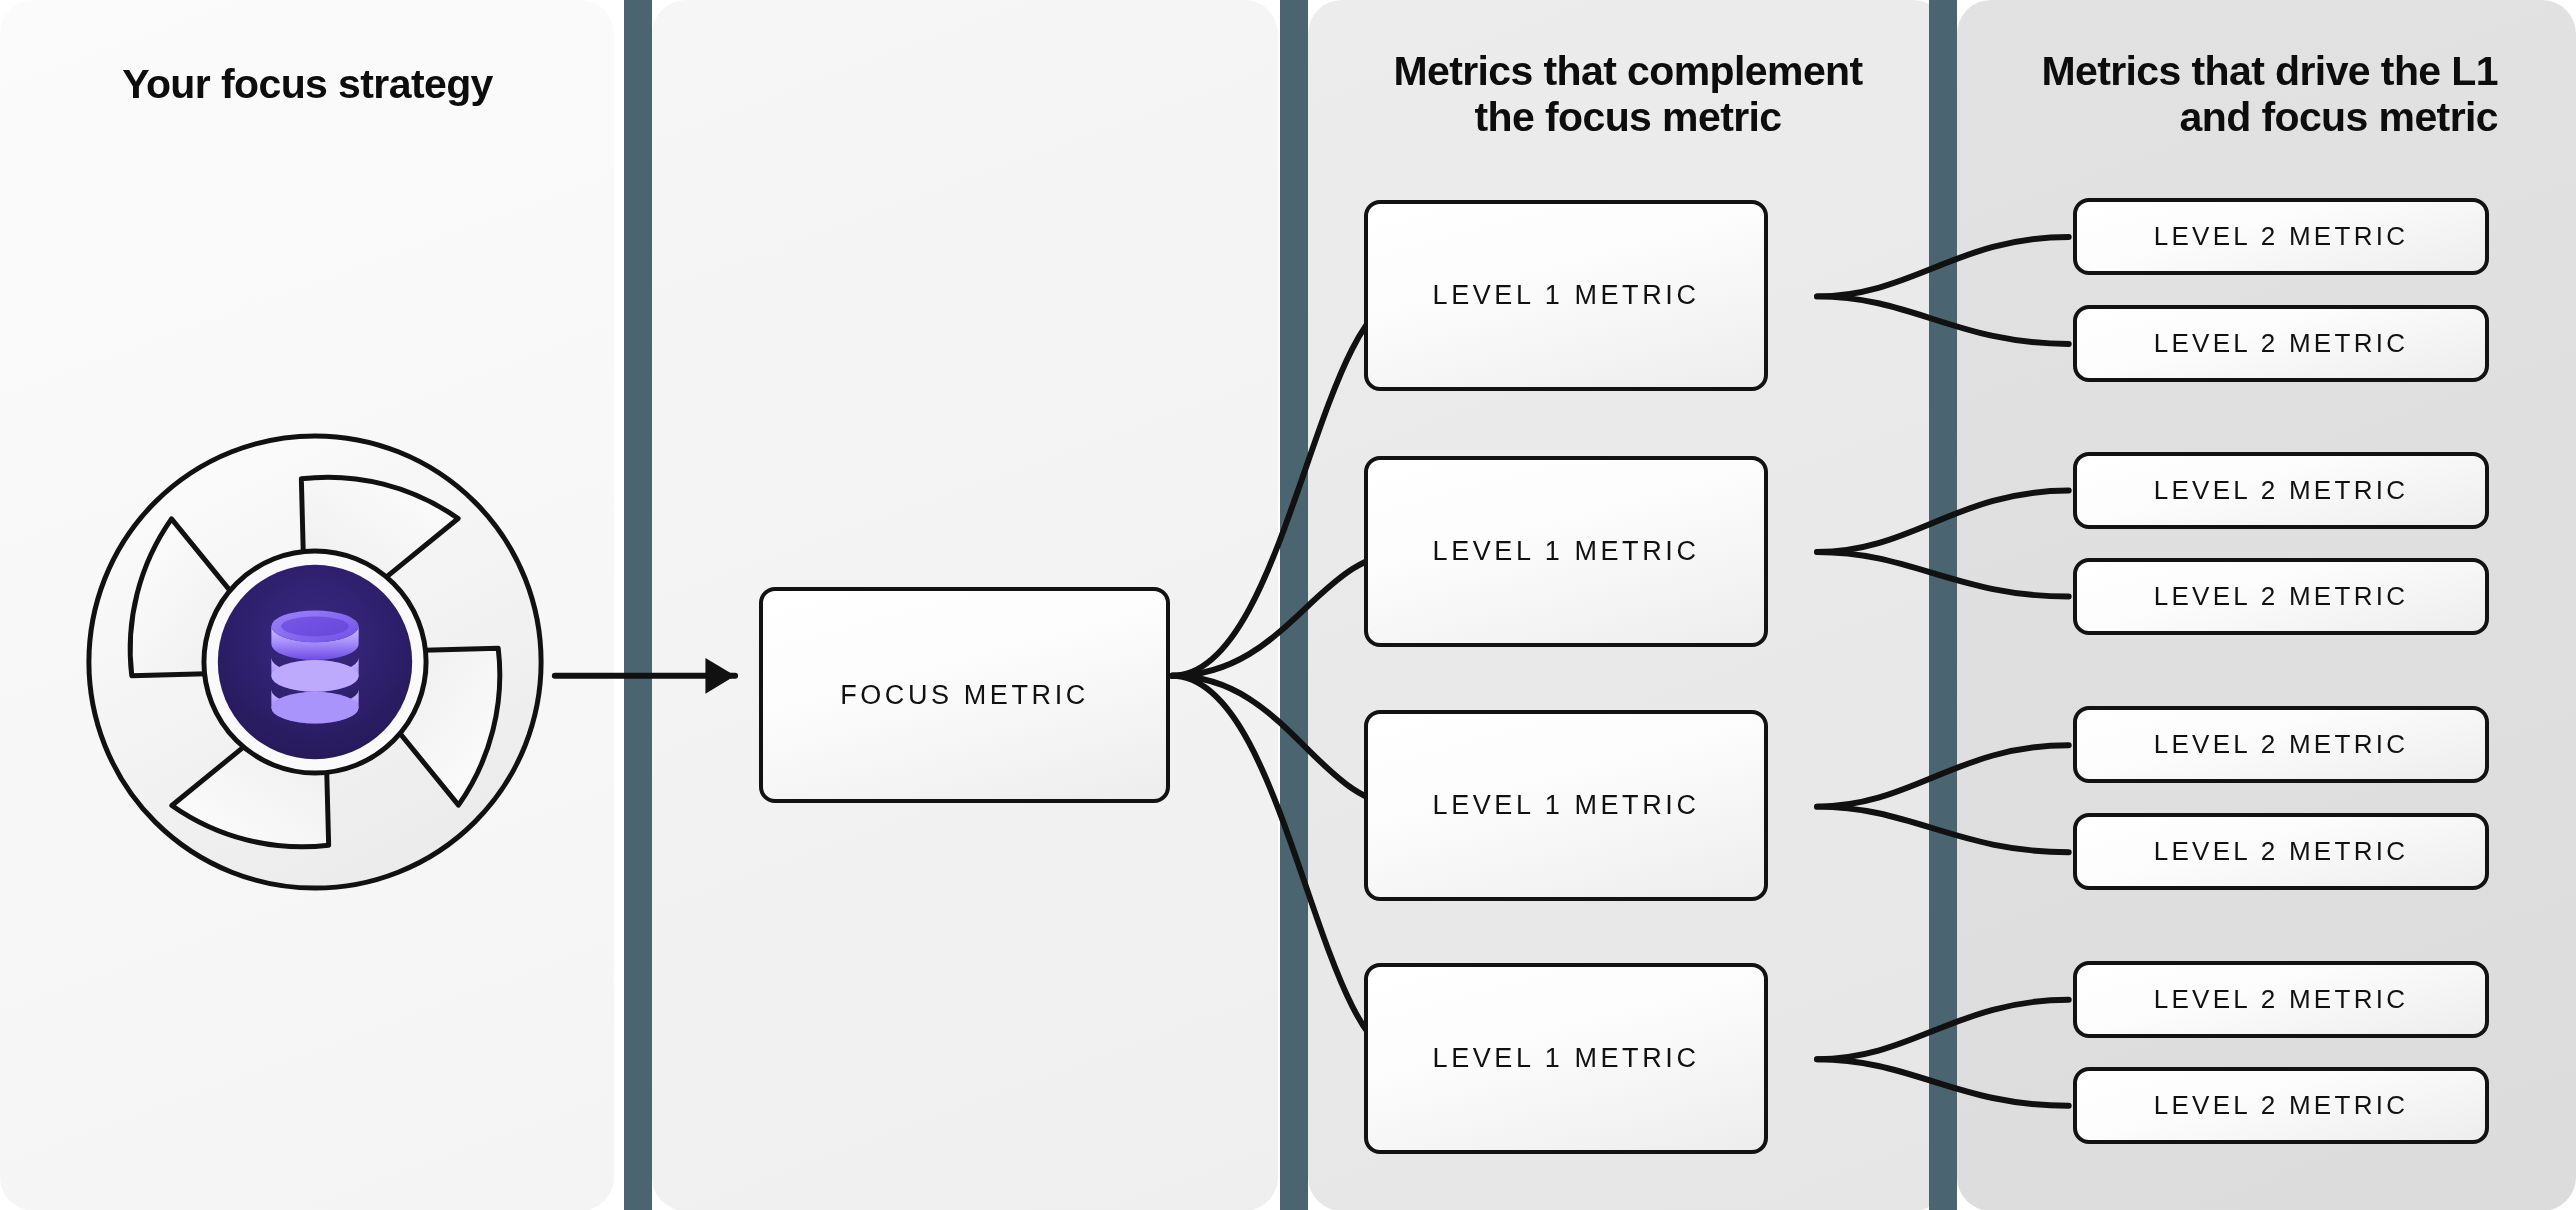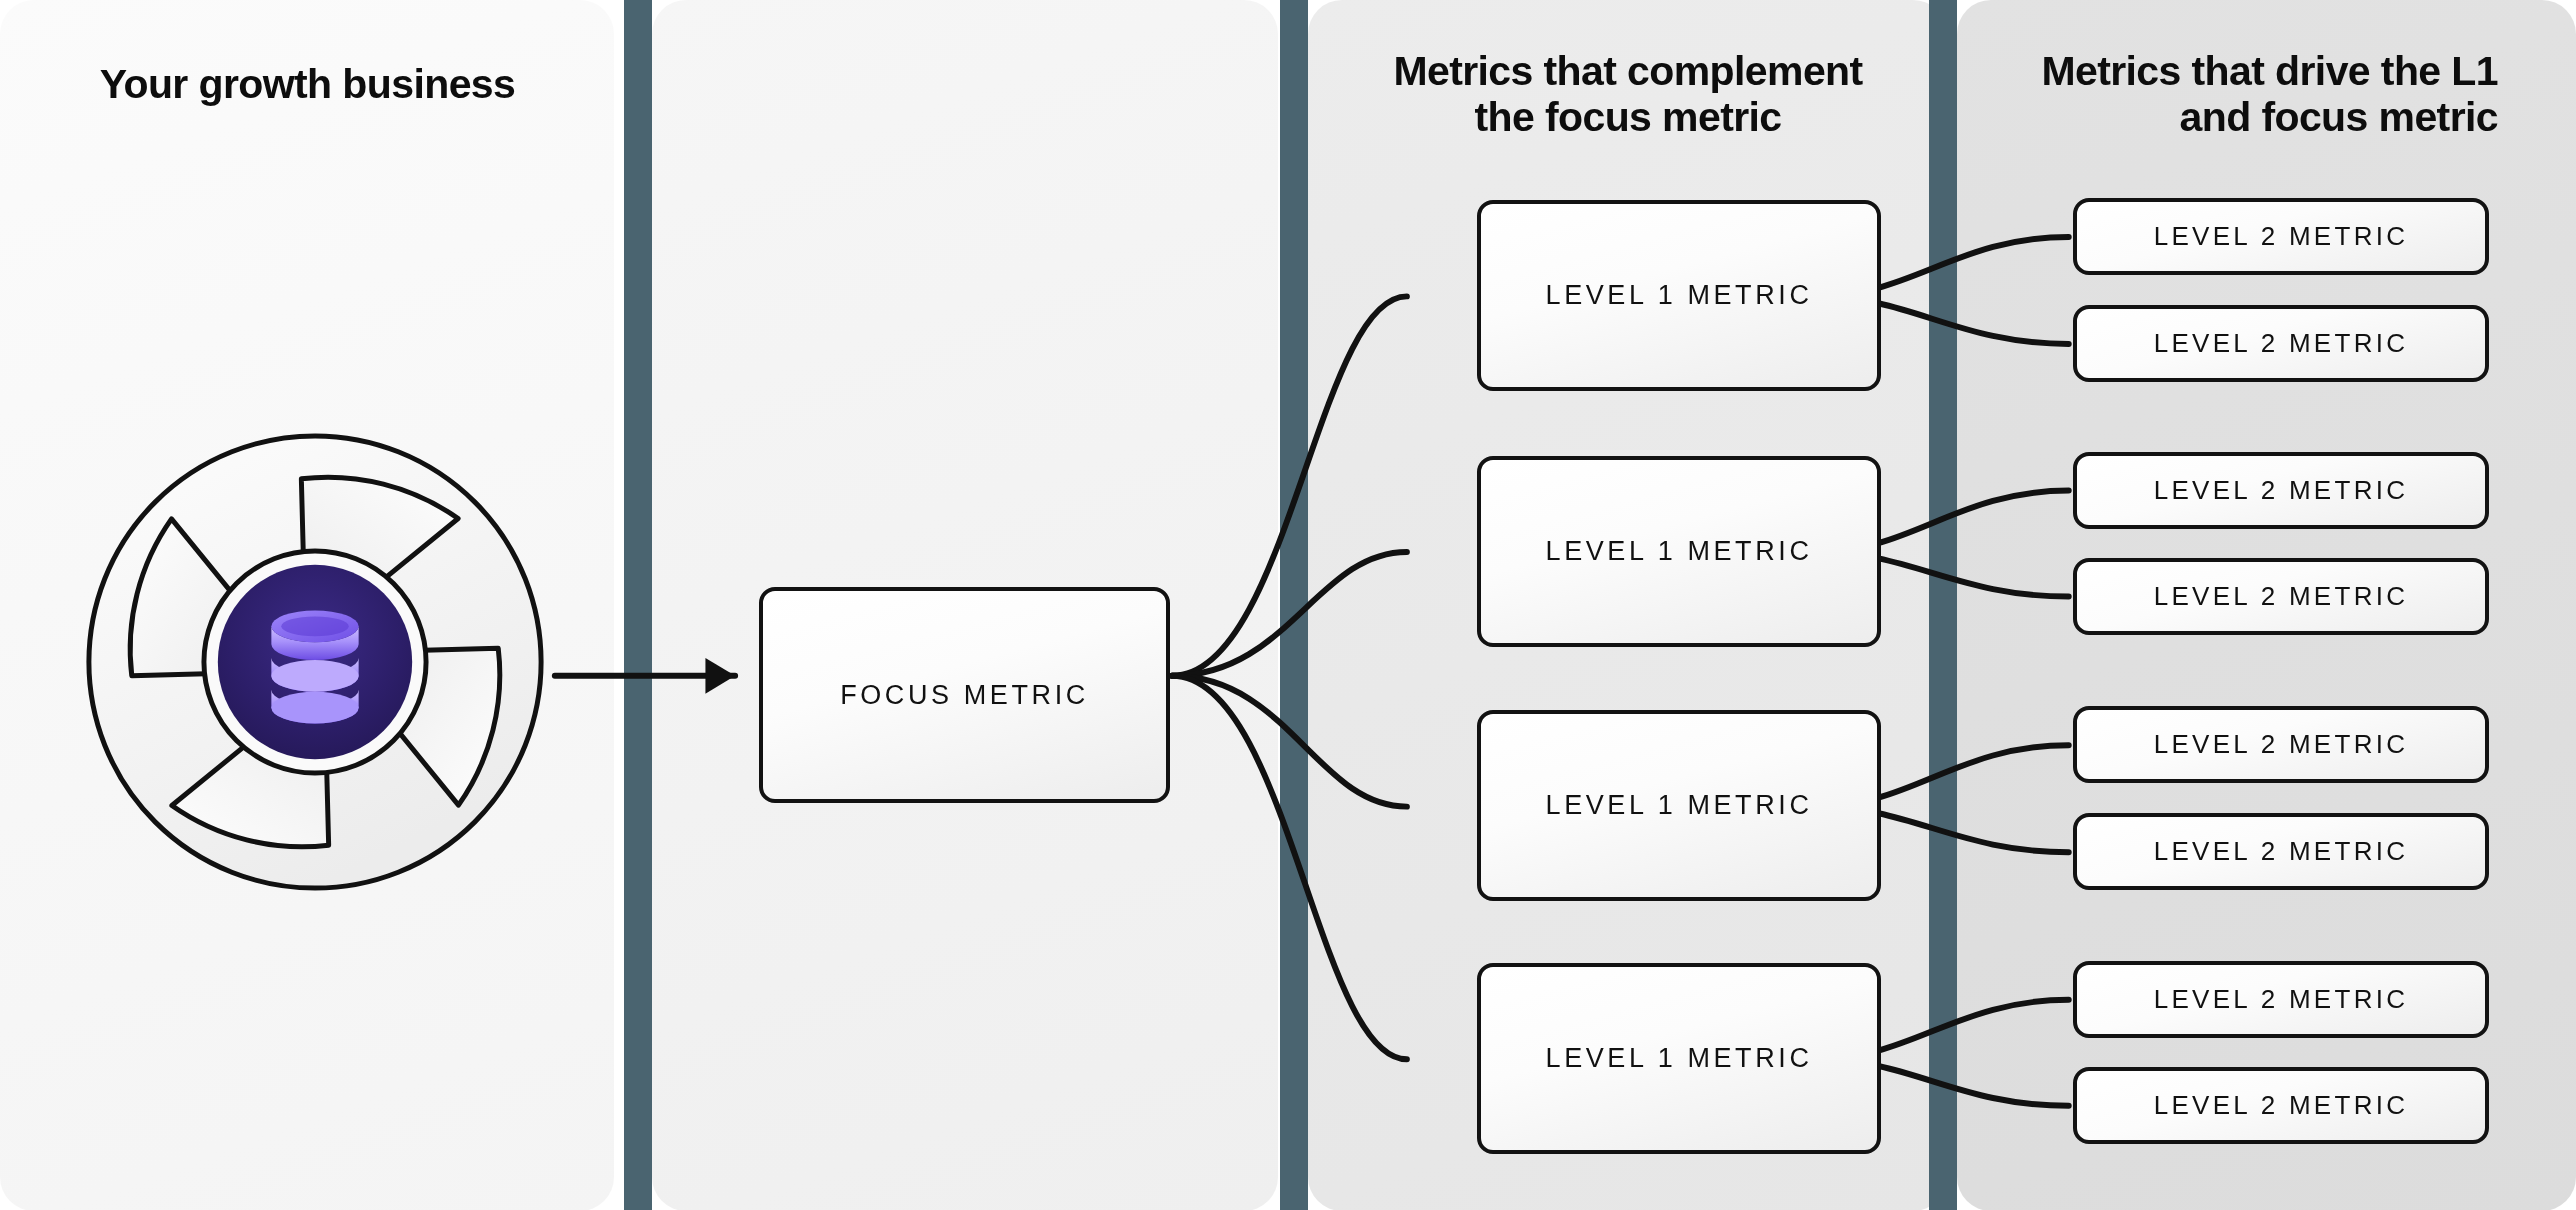--- a/index.html
+++ b/index.html
@@ -87,21 +87,21 @@
     align-items: center;
     justify-content: center;
     color: #111111;
     font-weight: 400;
     letter-spacing: 3.6px;
     font-size: 27px;
     text-align: center;
   }
   .node-focus { left: 759px;  top: 587px; width: 411px; height: 216px; }
 
-  .node-l1 { left: 1477px; width: 404px; height: 191px; }
+  .node-l1 { left: 1364px; width: 404px; height: 191px; }
   .l1-0 { top: 200px; }
   .l1-1 { top: 456px; }
   .l1-2 { top: 710px; }
   .l1-3 { top: 963px; }
 
   .node-l2 { left: 2073px; width: 416px; height: 77px; letter-spacing: 3.3px; font-size: 26px; }
   .l2-0 { top: 198px; }
   .l2-1 { top: 305px; }
   .l2-2 { top: 452px; }
   .l2-3 { top: 558px; }
@@ -117,21 +117,21 @@
 
   <div class="panel panel-1"></div>
   <div class="panel panel-2"></div>
   <div class="panel panel-3"></div>
   <div class="panel panel-4"></div>
 
   <div class="divider div-1"></div>
   <div class="divider div-2"></div>
   <div class="divider div-3"></div>
 
-  <div class="col-title ct-1">Your growth business</div>
+  <div class="col-title ct-1">Your focus strategy</div>
   <div class="col-title ct-3">Metrics that complement
 the focus metric</div>
   <div class="col-title ct-4">Metrics that drive the L1
 and focus metric</div>
 
   <svg id="aperture" viewBox="0 0 480 480">
     <defs>
       <radialGradient id="coreGrad" cx="50%" cy="38%" r="72%">
         <stop offset="0%" stop-color="#3b2a86"></stop>
         <stop offset="62%" stop-color="#2c1e68"></stop>

